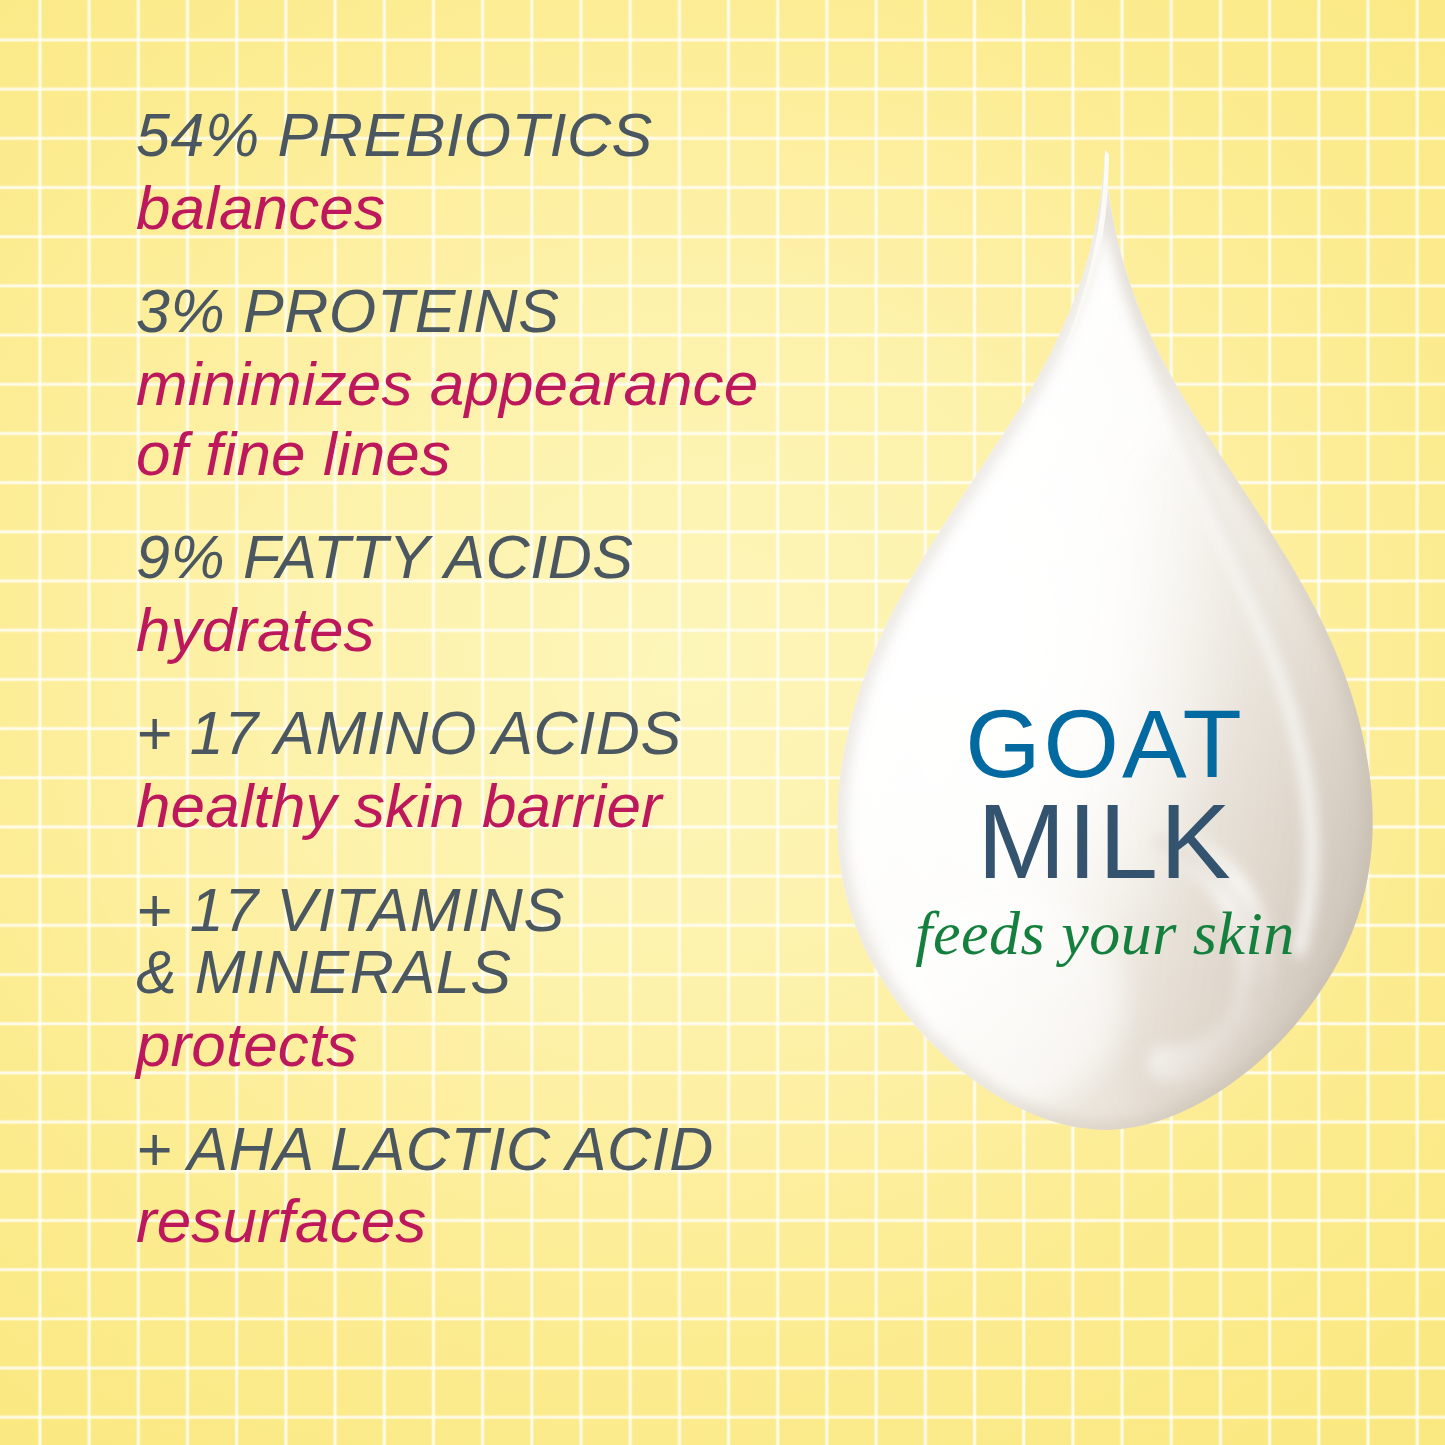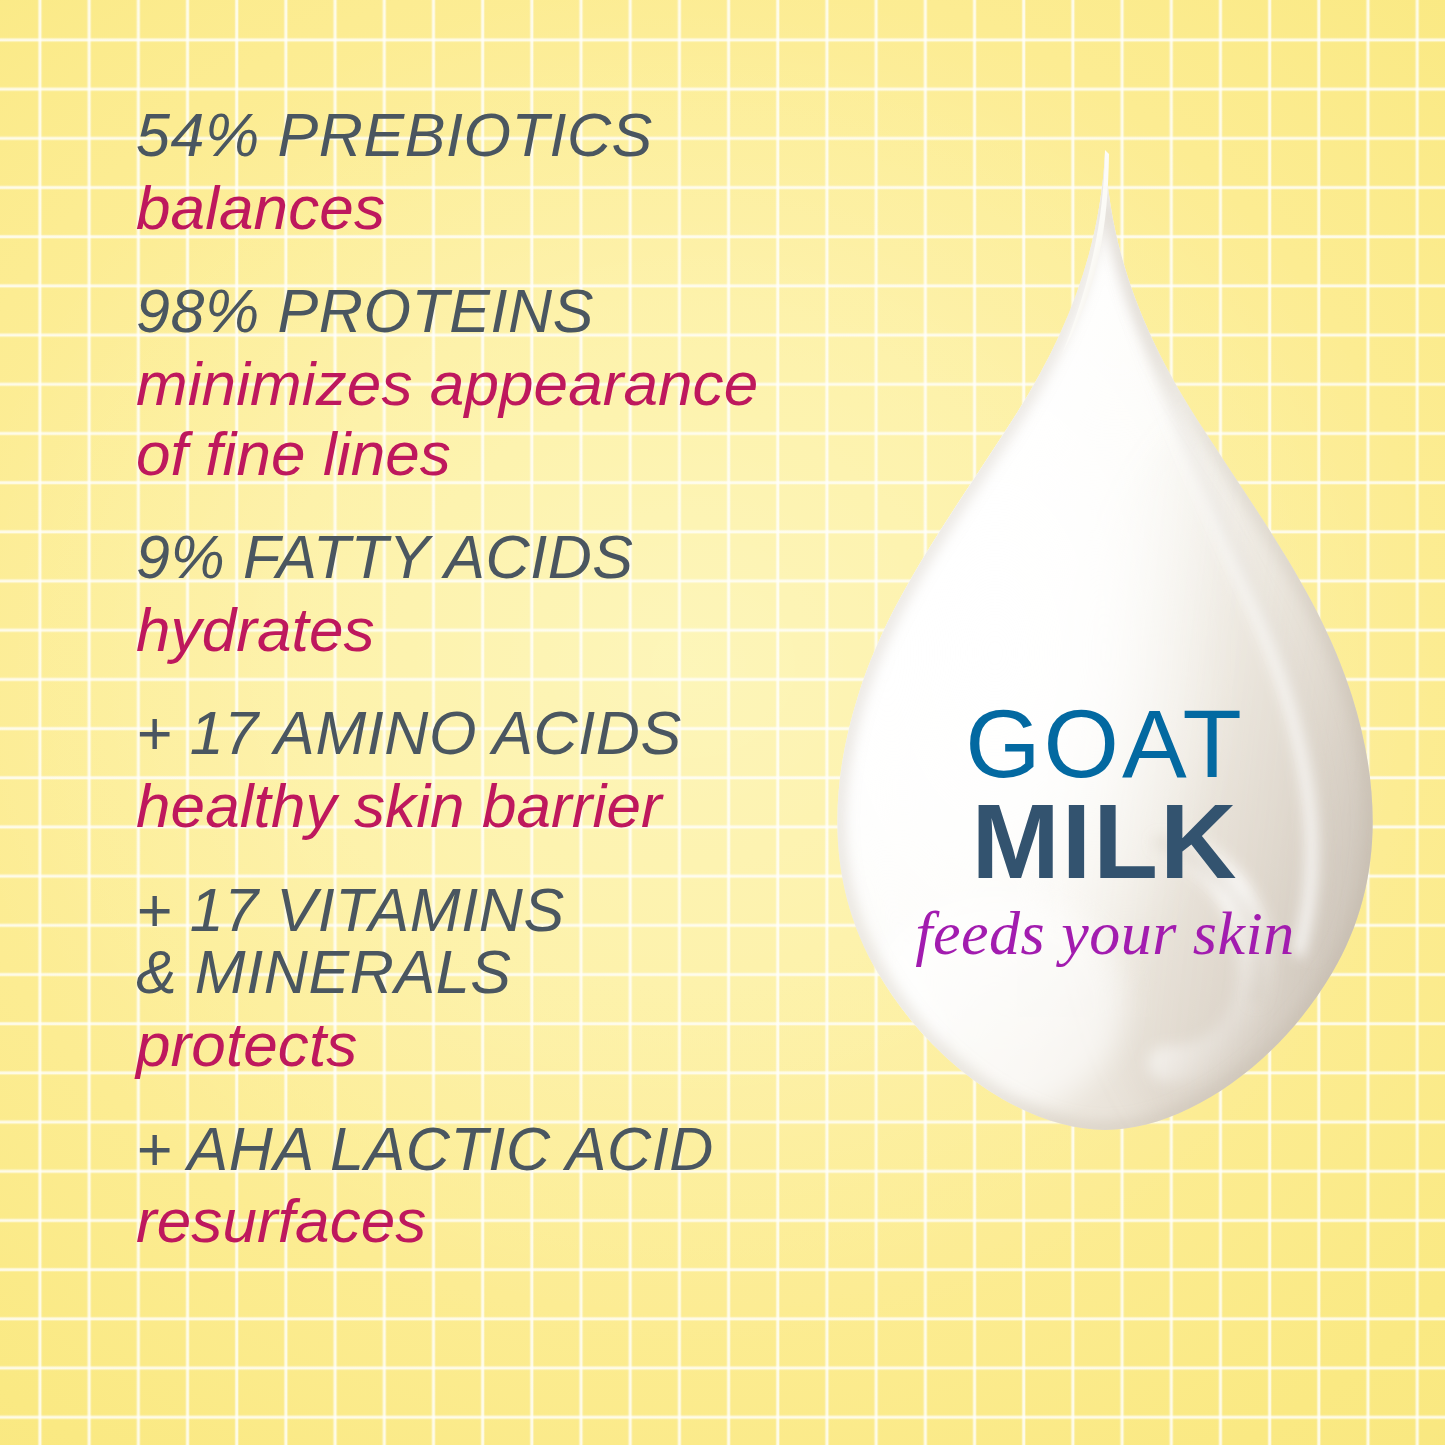--- a/index.html
+++ b/index.html
@@ -124,27 +124,27 @@
     font-weight: 400;
   }
   .dl-milk {
     position: absolute;
     left: 0; right: 0;
     top: 658px;
     color: #33536f;
     font-size: 106px;
     line-height: 1;
     letter-spacing: 2px;
-    font-weight: 700;
+    font-weight: 400;
   }
   .dl-tag {
     position: absolute;
     left: 0; right: 0;
     top: 772px;
-    color: #a21caf;
+    color: #15803d;
     font-family: "Liberation Serif", "DejaVu Serif", serif;
     font-style: italic;
     font-size: 62px;
     line-height: 1;
     letter-spacing: 0.5px;
   }
 </style>
 </head>
 <body>
 
@@ -155,21 +155,21 @@
   <div class="bg-vignette"></div>
 
   <div class="ingredients">
 
     <div class="ing-block">
       <div class="ing-head">54% PREBIOTICS</div>
       <div class="ing-sub">balances</div>
     </div>
 
     <div class="ing-block">
-      <div class="ing-head">98% PROTEINS</div>
+      <div class="ing-head">3% PROTEINS</div>
       <div class="ing-sub">minimizes appearance
 of fine lines</div>
     </div>
 
     <div class="ing-block">
       <div class="ing-head">9% FATTY ACIDS</div>
       <div class="ing-sub">hydrates</div>
     </div>
 
     <div class="ing-block">

